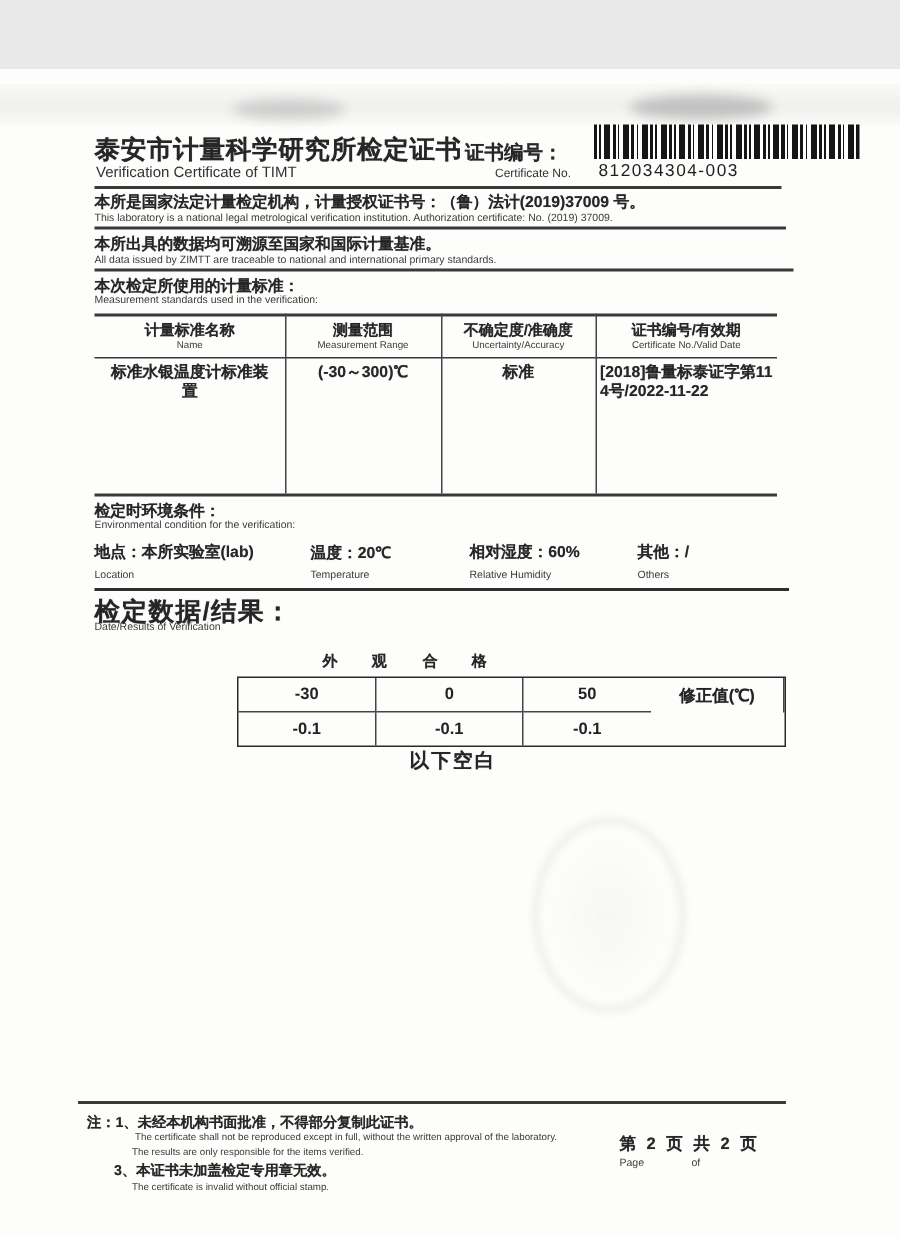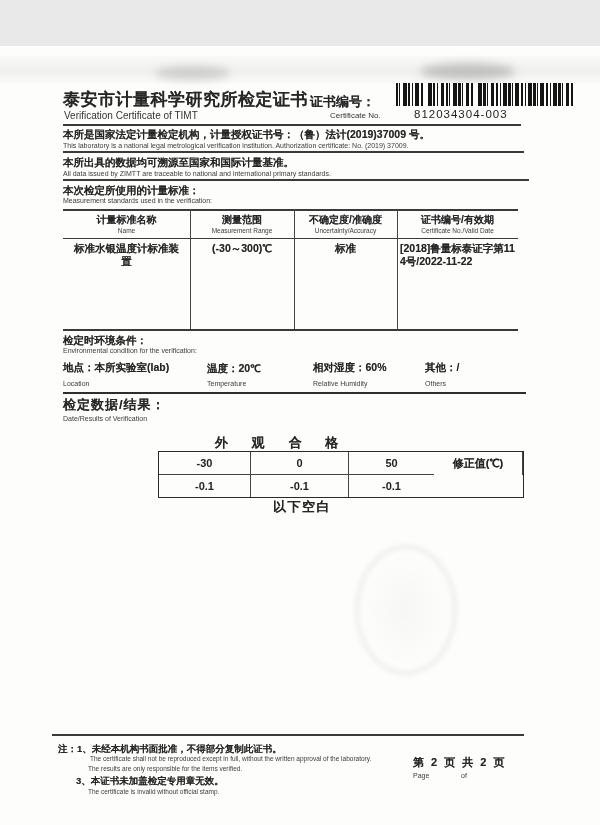--- a/index.html
+++ b/index.html
@@ -29,22 +29,22 @@
   
   .vline{position:absolute;width:1.3px;background:#444;}
   .th-zh{font-size:10px;font-weight:600;text-align:center;}
   .th-en{font-size:6.5px;color:#3b3b3b;text-align:center;}
   .td{font-size:10.5px;font-weight:600;line-height:1.25;}
   
   .env-zh{font-size:10.5px;font-weight:600;white-space:nowrap;}
   .env-val{font-weight:bold;}
   .env-en{font-size:7px;color:#3b3b3b;white-space:nowrap;}
   
-  .results-heading{font-size:13px;font-weight:bold;letter-spacing:1px;white-space:nowrap;}
-  .appearance{font-size:13px;font-weight:600;letter-spacing:10px;white-space:nowrap;}
+  .results-heading{font-size:17px;font-weight:bold;letter-spacing:1px;white-space:nowrap;}
+  .appearance{font-size:10px;font-weight:600;letter-spacing:10px;white-space:nowrap;}
   .rtable{
     position:absolute;display:grid;
     grid-template-columns:92px 98px 85px 89px;grid-template-rows:22.5px 22.5px;
     border:1.5px solid #2a2a2a;background:#fdfdfc;
   }
   .rtable .cell{
     display:flex;align-items:center;justify-content:center;
     font-size:11px;font-weight:600;color:#222;
     border-right:1.3px solid #444;border-bottom:1.3px solid #444;
   }
@@ -82,21 +82,21 @@
   <div class="smudge" style="left:420px;top:17px;width:95px;height:17px;background:rgba(95,95,95,.32);"></div>
   <div class="ghost-stamp"></div>
   <div class="bottom-smear"></div>
 
   <div class="abs zh doc-title" style="left:63px;top:42px;">泰安市计量科学研究所检定证书</div>
   <div class="abs doc-subtitle" style="left:64px;top:64px;">Verification Certificate of TIMT</div>
 
   <div class="abs zh certno-label" style="left:310px;top:47px;">证书编号：</div>
   <div class="abs certno-en" style="left:330px;top:65px;">Certificate No.</div>
   <div class="abs barcode" style="left:396px;top:37px;"></div>
-  <div class="abs certno-value" style="left:414px;top:62px;">812034304-003</div>
+  <div class="abs certno-value" style="left:399px;top:62px;">812034304-003</div>
 
   <div class="rule" style="left:63px;top:78px;width:458px;"></div>
 
   <div class="abs zh stmt-zh" style="left:63px;top:82px;">本所是国家法定计量检定机构，计量授权证书号：（鲁）法计(2019)37009 号。</div>
   <div class="abs stmt-en" style="left:63px;top:96px;">This laboratory is a national legal metrological verification institution. Authorization certificate: No. (2019) 37009.</div>
   <div class="rule" style="left:63px;top:105px;width:461px;"></div>
 
   <div class="abs zh stmt-zh" style="left:63px;top:110px;">本所出具的数据均可溯源至国家和国际计量基准。</div>
   <div class="abs stmt-en" style="left:63px;top:124px;">All data issued by ZIMTT are traceable to national and international primary standards.</div>
   <div class="rule" style="left:63px;top:133px;width:466px;"></div>

